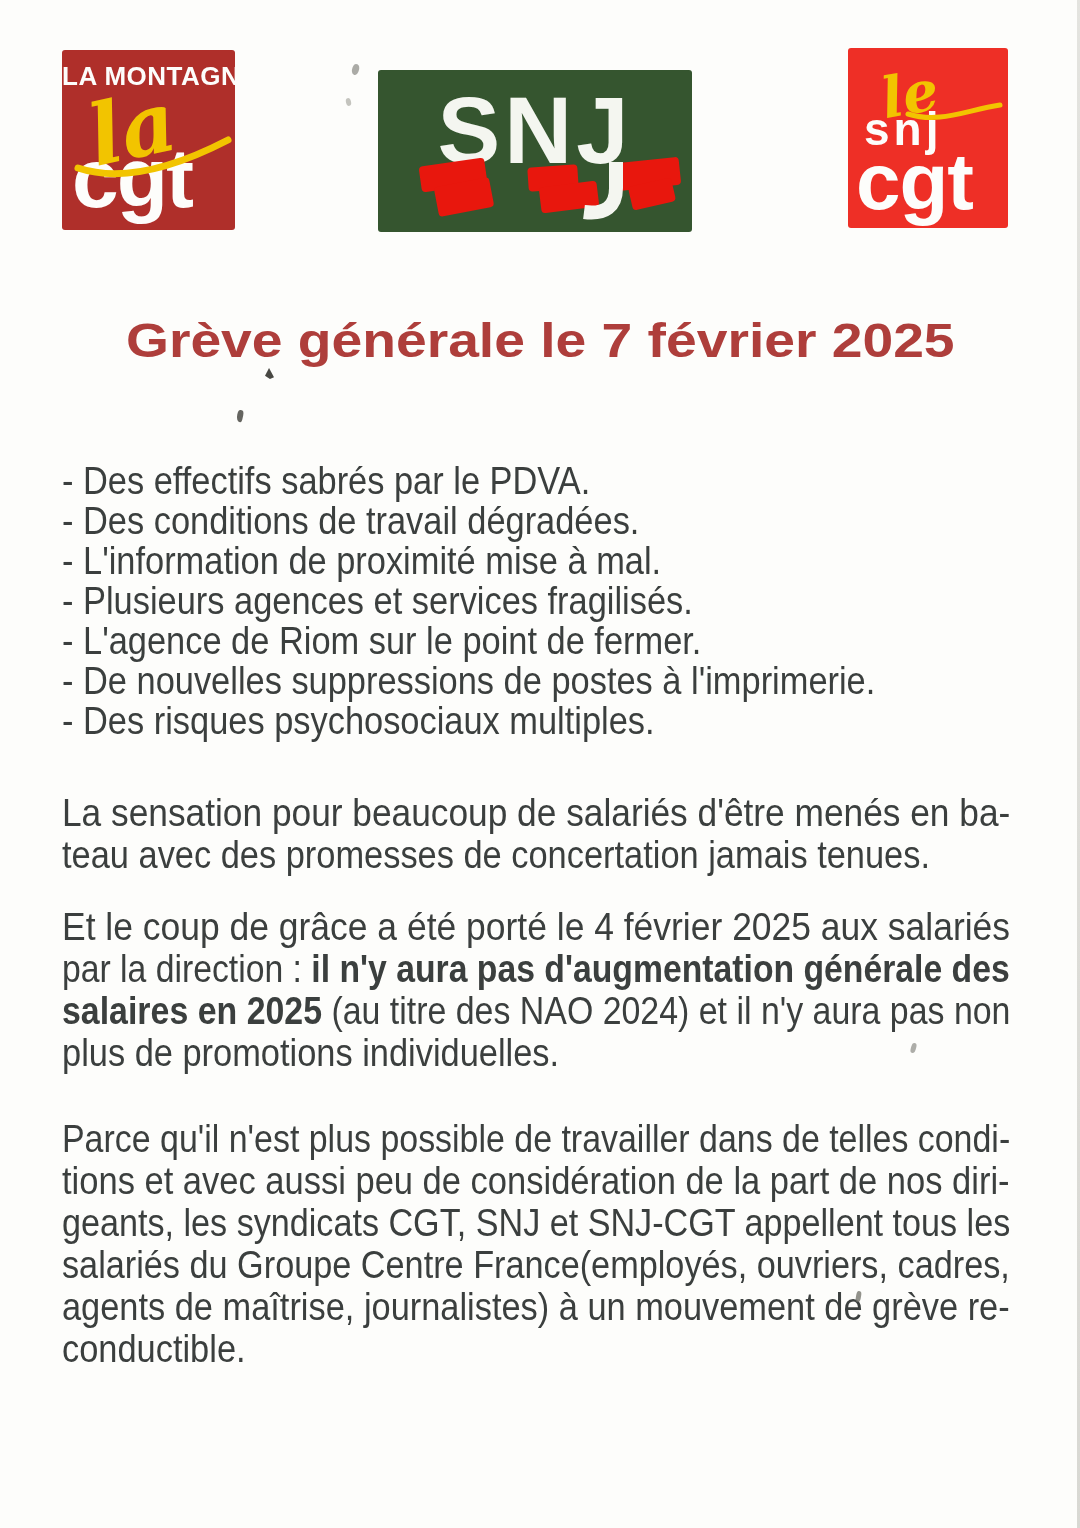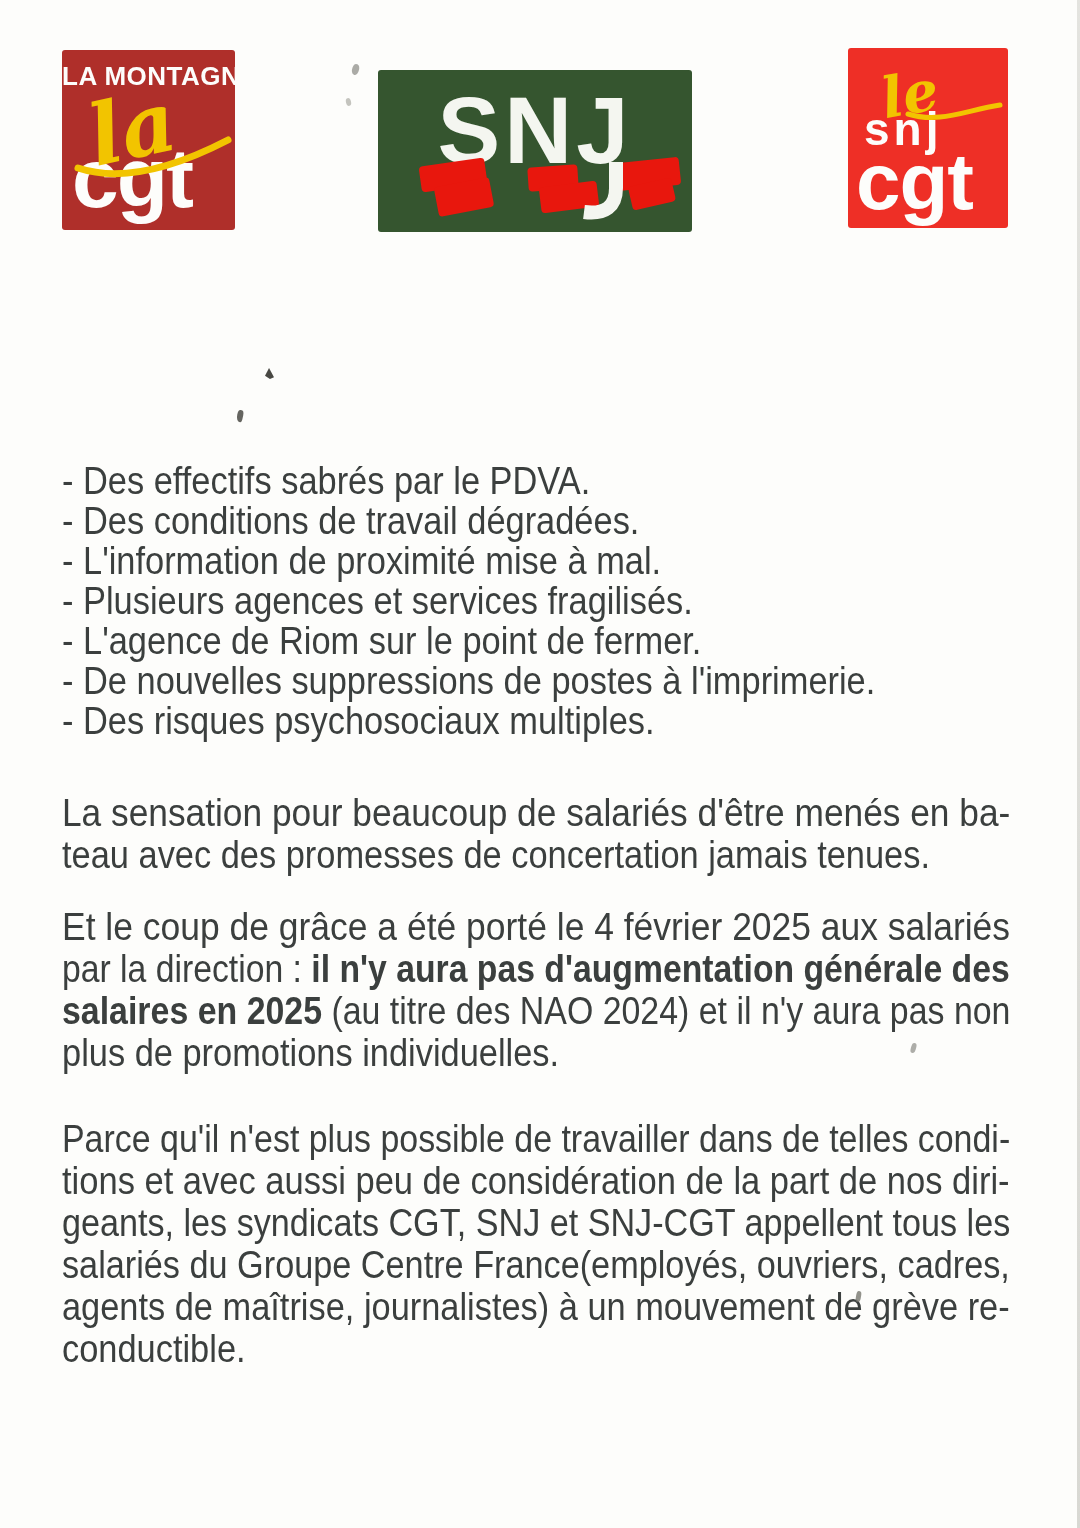--- a/index.html
+++ b/index.html
@@ -77,20 +77,23 @@
 
   <div class="logo logo-sc">
     <div class="sc-snj">snj</div>
     <div class="sc-cgt">cgt</div>
     <svg class="script-svg" width="160" height="180" viewBox="0 0 160 180">
       <path d="M 60 66 C 92 76, 118 62, 152 57" fill="none" stroke="#F2C400" stroke-width="5" stroke-linecap="round"></path>
       <text x="34" y="66" transform="rotate(-10 60 50)" font-family="DejaVu Serif, serif" font-style="italic" font-weight="bold" font-size="56" fill="#F2C400">le</text>
     </svg>
   </div>
 
+  <h1 class="title" style="margin:0;">
+    <span class="fit-center" style="transform: scaleX(1.15);">Grève générale le 7 février 2025</span>
+  </h1>
 
   <div class="bullets" id="bullets">
       <div class="line fit-ragged" style="transform: scaleX(0.905114);">- Des effectifs sabrés par le PDVA.</div>
       <div class="line fit-ragged" style="transform: scaleX(0.905114);">- Des conditions de travail dégradées.</div>
       <div class="line fit-ragged" style="transform: scaleX(0.905114);">- L'information de proximité mise à mal.</div>
       <div class="line fit-ragged" style="transform: scaleX(0.905114);">- Plusieurs agences et services fragilisés.</div>
       <div class="line fit-ragged" style="transform: scaleX(0.905114);">- L'agence de Riom sur le point de fermer.</div>
       <div class="line fit-ragged" style="transform: scaleX(0.905114);">- De nouvelles suppressions de postes à l'imprimerie.</div>
       <div class="line fit-ragged" style="transform: scaleX(0.905114);">- Des risques psychosociaux multiples.</div>
     </div>

